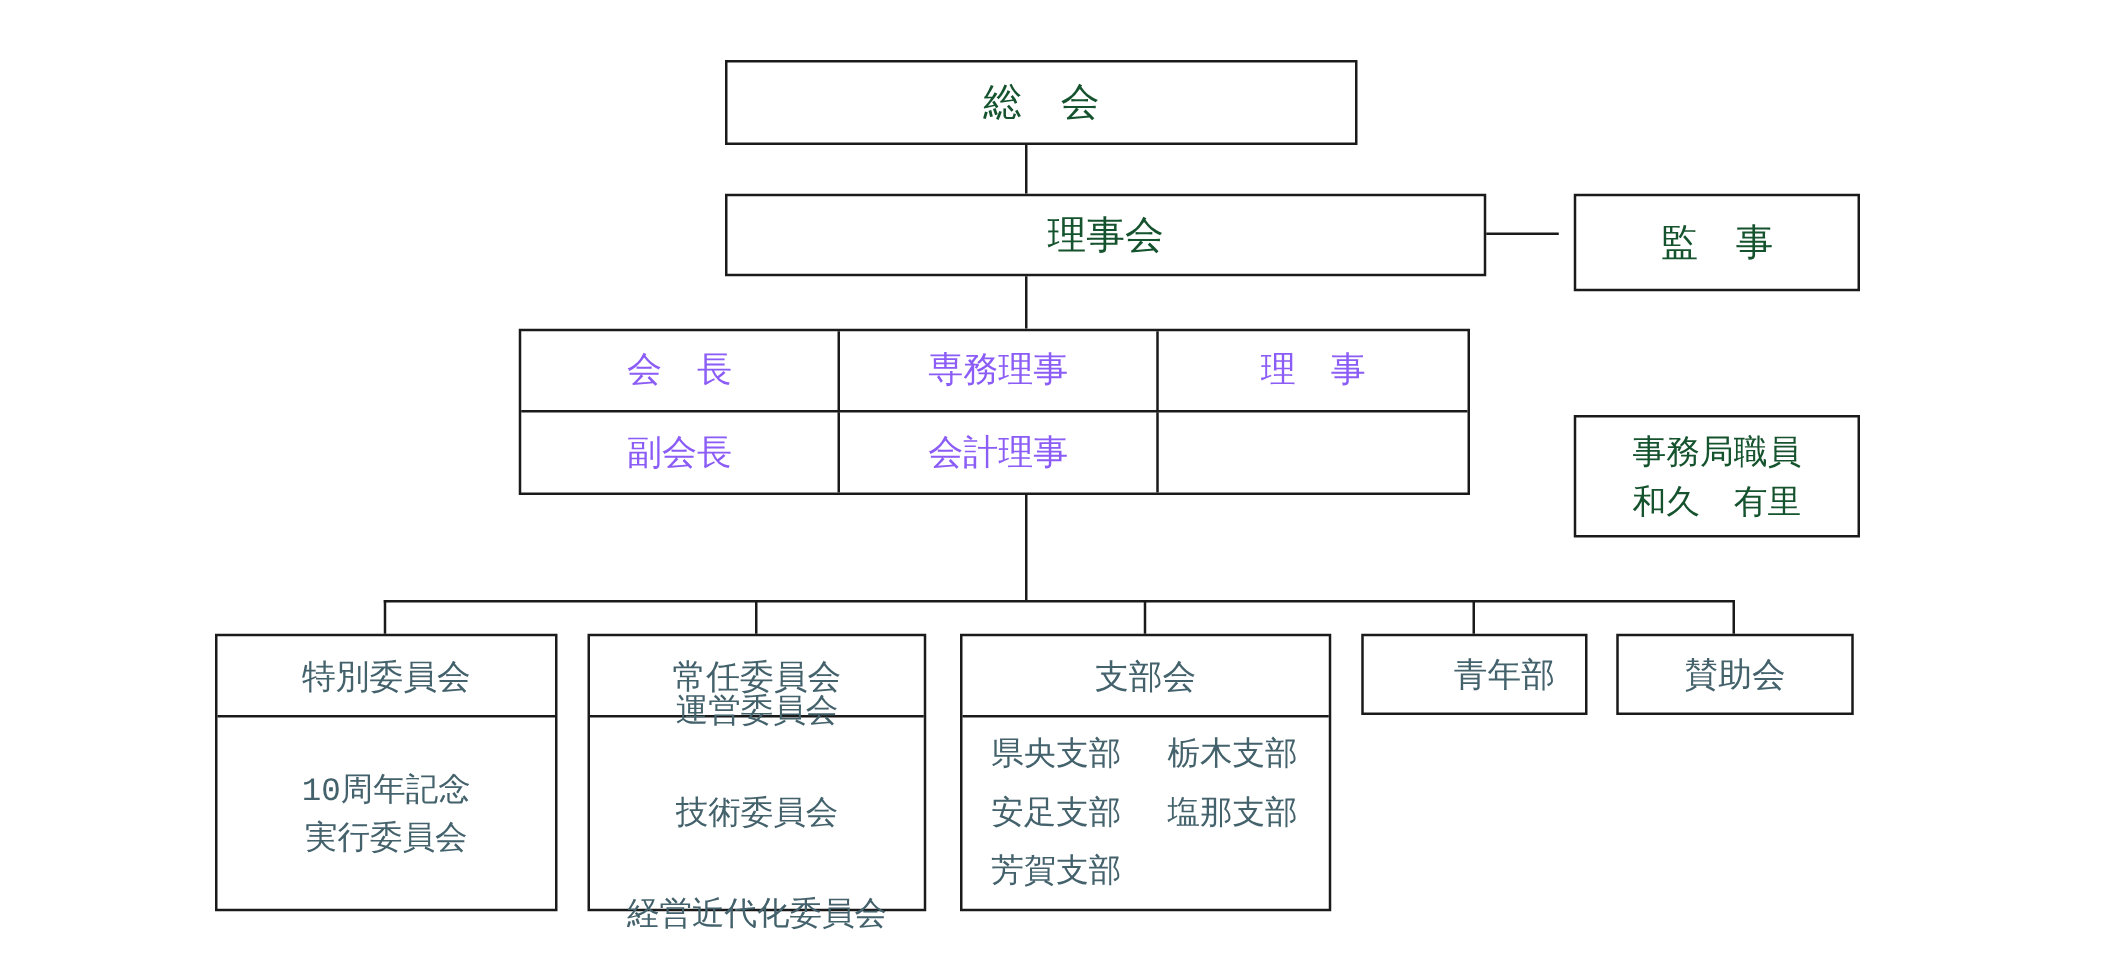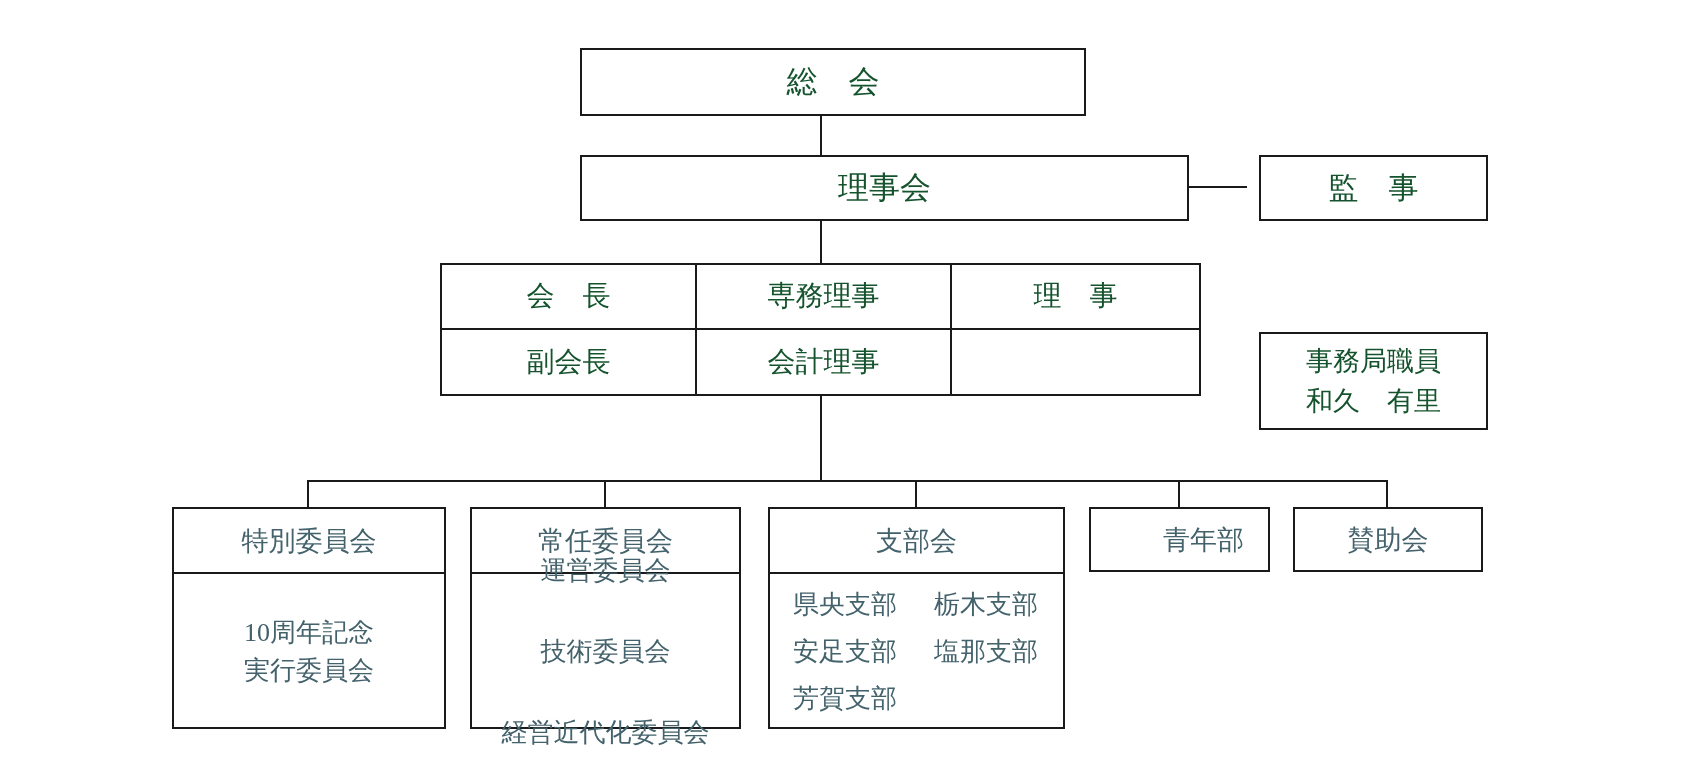--- a/index.html
+++ b/index.html
@@ -16,37 +16,37 @@
     border:2px solid #1a1a1a;
     background:#ffffff;
     color:#14532d;
     display:flex;
     align-items:center;
     justify-content:center;
     text-align:center;
     margin-left:12px;
   }
   .serif-text { font-family:"Liberation Serif", serif; }
-  .sans-text  { font-family:Liberation Serif, serif; }
+  .sans-text  { font-family:Liberation Mono, monospace; }
 
   .line { position:absolute; background:#1a1a1a; }
   .line.v { width:2px; }
   .line.h { height:2px; }
 
   
   .soukai  { left:568px; top:48px;  width:506px; height:68px; font-size:31px; }
   .rijikai { left:568px; top:155px; width:609px; height:66px; font-size:31px; }
-  .kanji   { left:1247px; top:155px; width:229px; height:66px; font-size:30px;justify-content:center; }
+  .kanji   { left:1247px; top:155px; width:229px; height:78px; font-size:30px;justify-content:center; }
 
   
   .officer-grid {
-    position:absolute; left:440px; top:263px; width:761px; height:133px;
+    position:absolute; left:415px; top:263px; width:761px; height:133px;
     box-sizing:border-box; border:2px solid #1a1a1a; background:#fff;
     display:grid; grid-template-columns:255px 255px 1fr; grid-template-rows:1fr 1fr;
-    color:#14532d; font-size:28px;
+    color:#8b5cf6; font-size:28px;
   }
   .officer-cell {
     display:flex; align-items:center; justify-content:center;
     box-sizing:border-box;
   }
   .officer-cell.col-a, .officer-cell.col-b { border-right:2px solid #1a1a1a; }
   .officer-cell.row-1 { border-bottom:2px solid #1a1a1a; }
 
   
   .jimu { left:1247px; top:332px; width:229px; height:98px; font-size:27px; line-height:40px;

